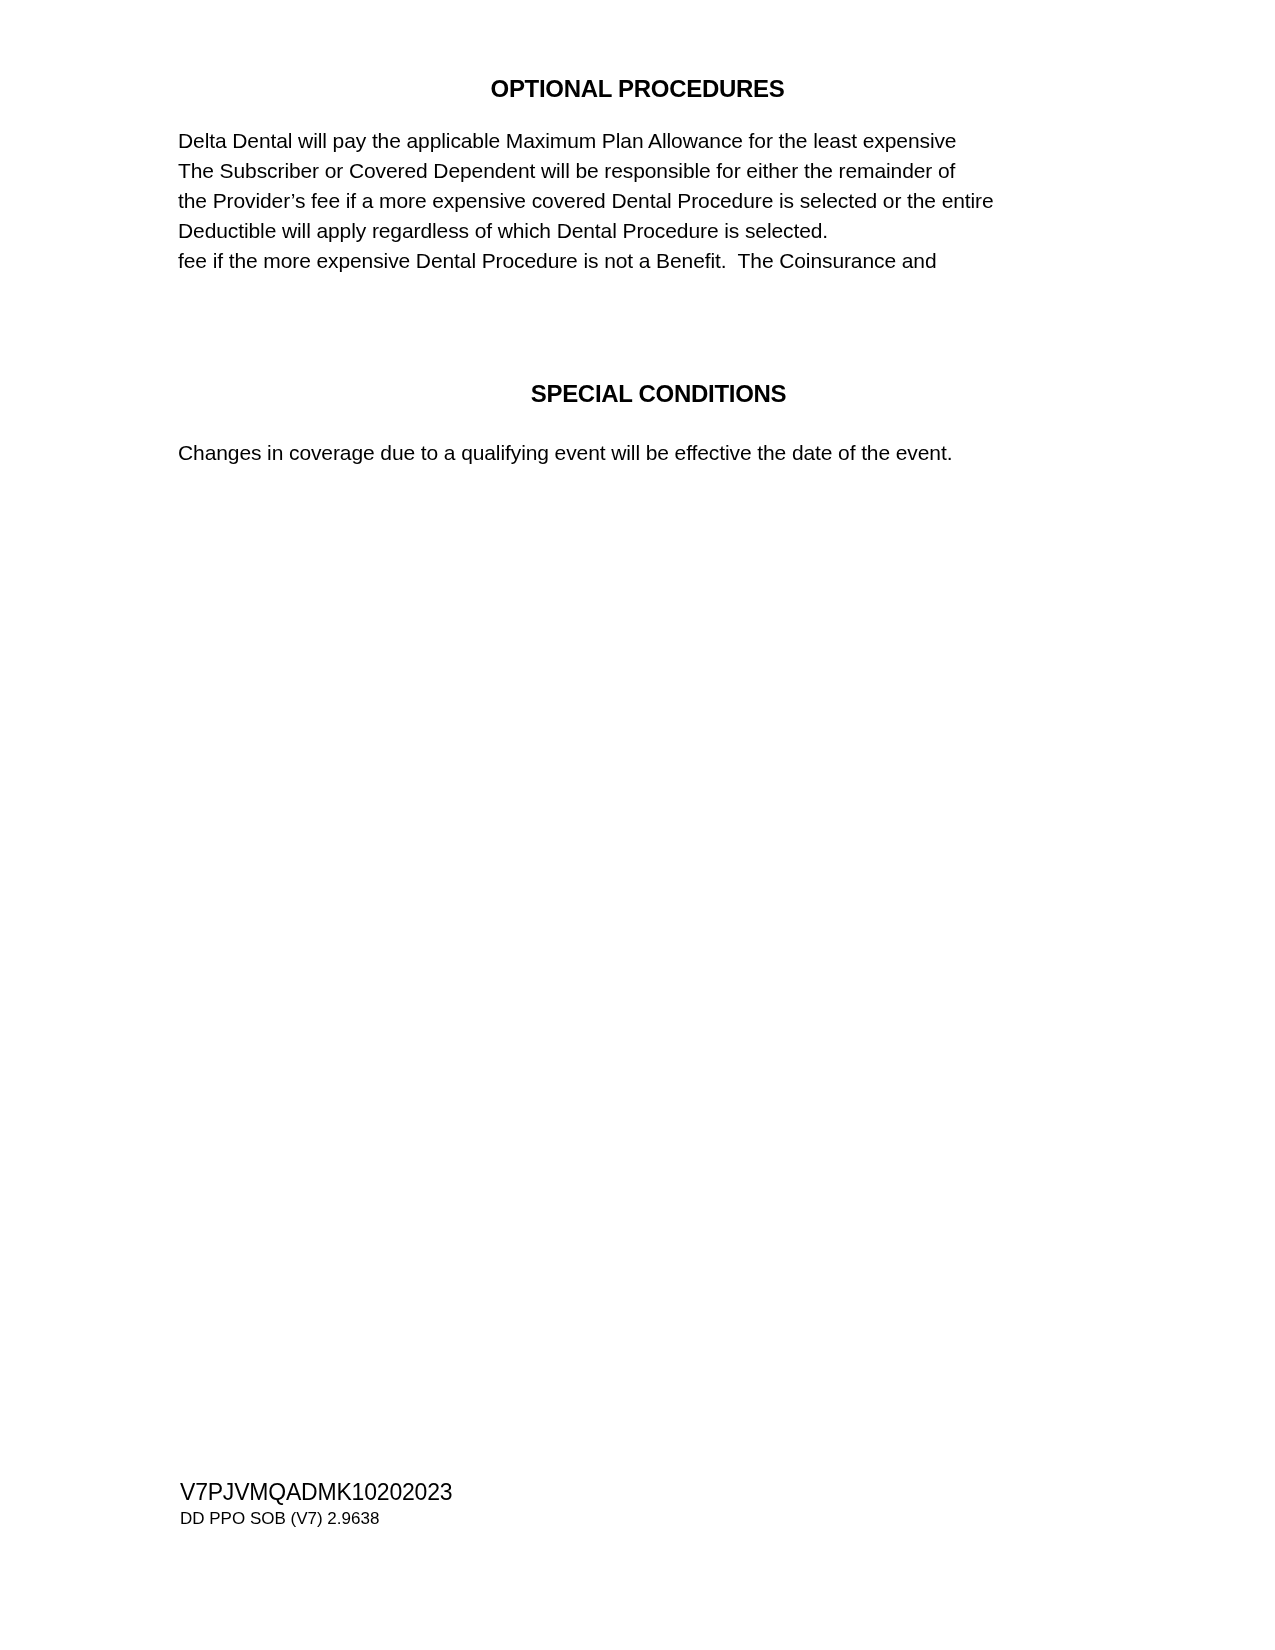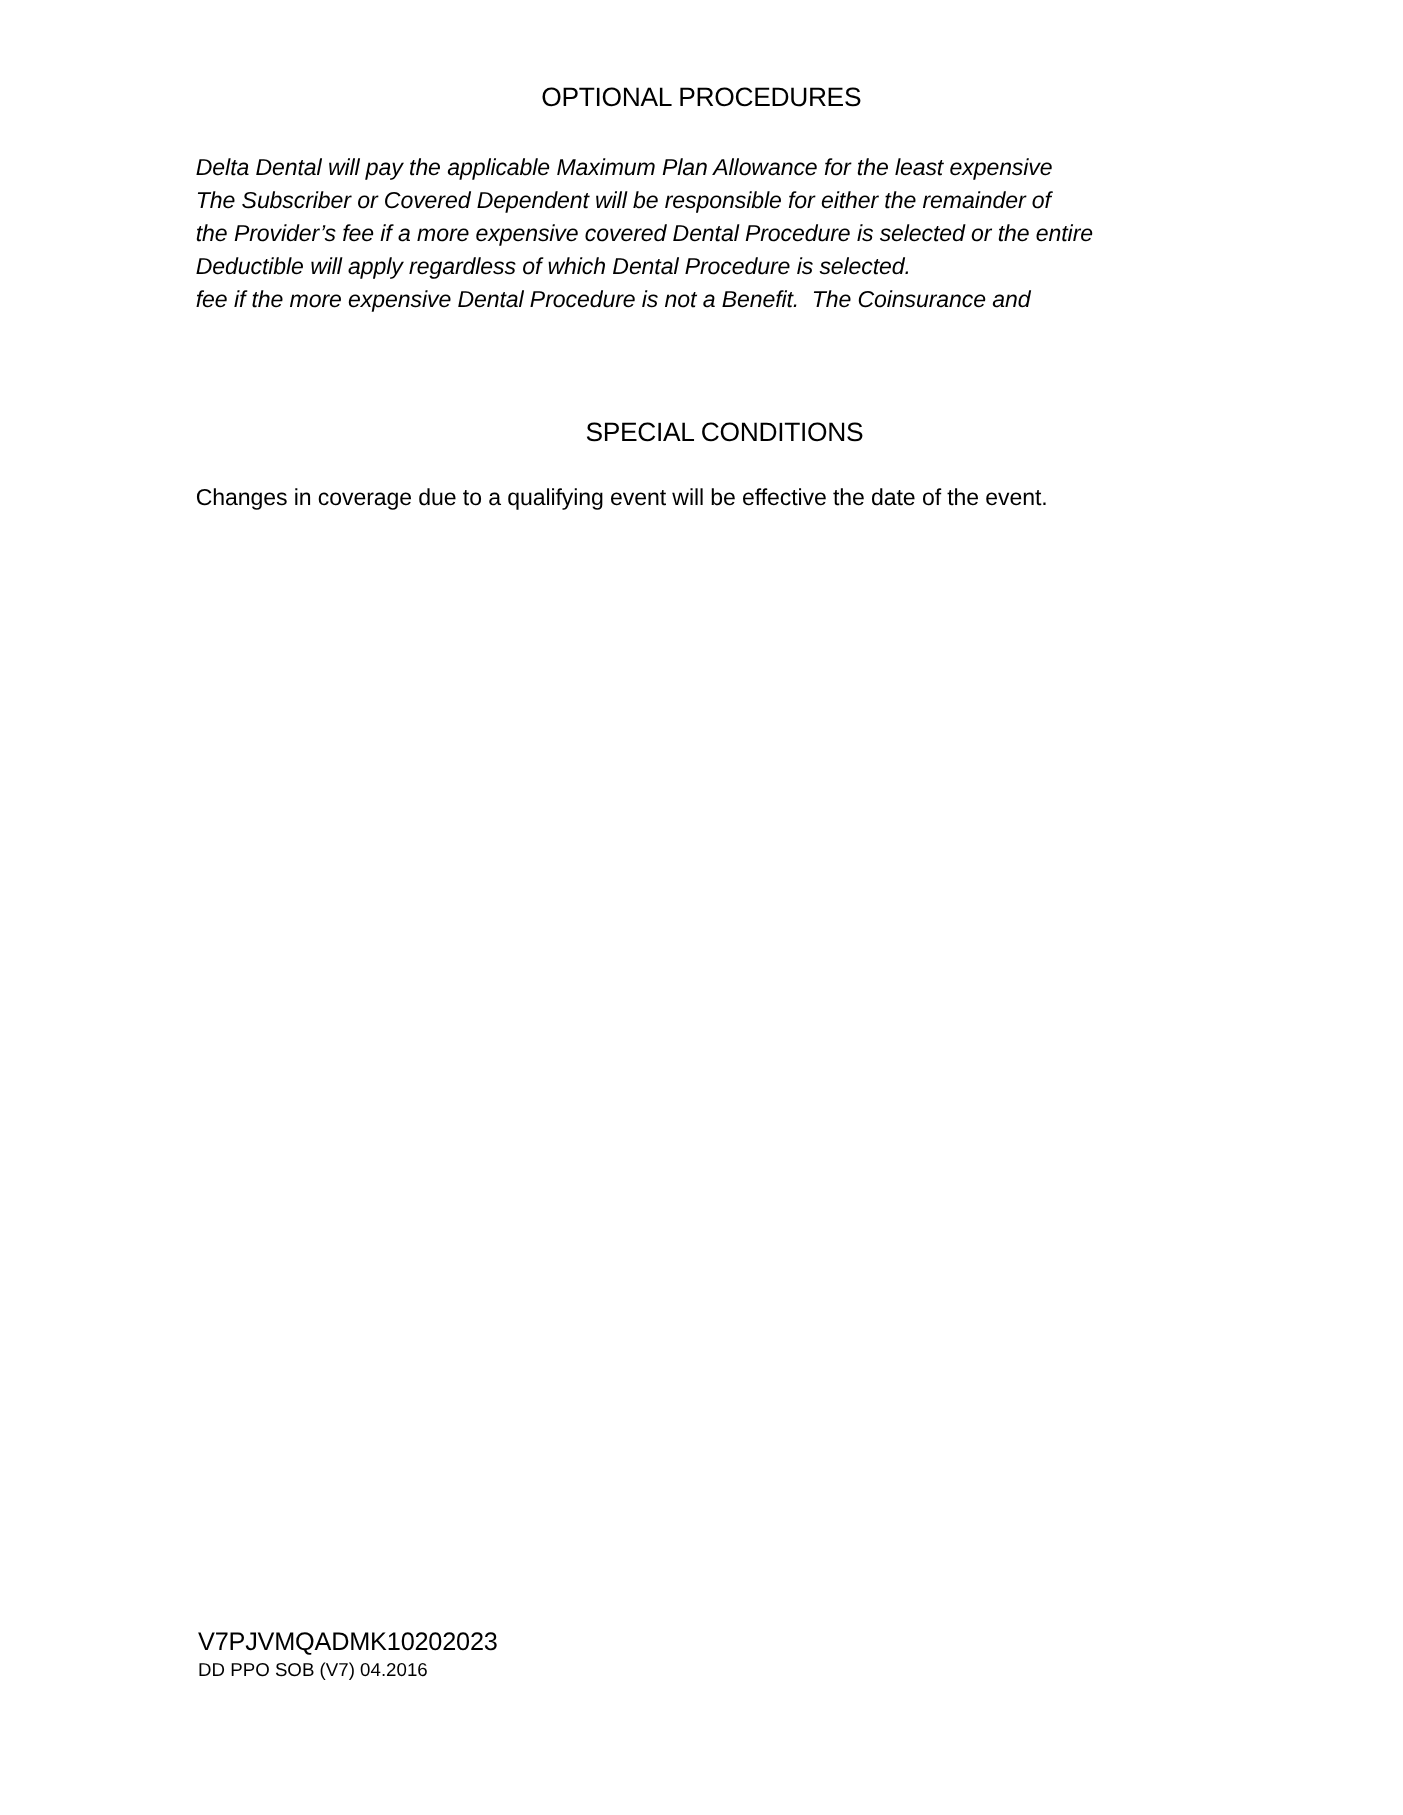--- a/index.html
+++ b/index.html
@@ -15,35 +15,35 @@
     color: #000000;
     font-family: "Liberation Sans", sans-serif;
     overflow: hidden;
   }
   .section-heading {
     position: absolute;
     left: 0;
     width: 100%;
     text-align: center;
     font-size: 24px;
-    font-weight: 400;
+    font-weight: 700;
     letter-spacing: -0.3px;
     line-height: 30px;
     white-space: pre;
   }
   #heading-optional { top: 74px; }
   #heading-special  { top: 379px; padding-left: 21px; }
   .body-paragraph {
     position: absolute;
     left: 178px;
     font-size: 21px;
     line-height: 30px;
     letter-spacing: -0.1px;
   }
-  #para-optional { top: 138px; font-style: italic; }
+  #para-optional { top: 126px; }
   #para-special  { top: 438px; }
   .body-paragraph .line {
     white-space: pre;
   }
   .footer-block {
     position: absolute;
     left: 180px;
     top: 1478px;
   }
   .footer-form-code {
@@ -75,16 +75,16 @@
   </div>
 
   <div class="section-heading" id="heading-special">SPECIAL CONDITIONS</div>
 
   <div class="body-paragraph" id="para-special">
     <div class="line">Changes in coverage due to a qualifying event will be effective the date of the event.</div>
   </div>
 
   <div class="footer-block">
     <div class="footer-form-code">V7PJVMQADMK10202023</div>
-    <div class="footer-version-code">DD PPO SOB (V7) 04.2016</div>
+    <div class="footer-version-code">DD PPO SOB (V7) 2.9638</div>
   </div>
 
 </div>
 
 </body></html>

